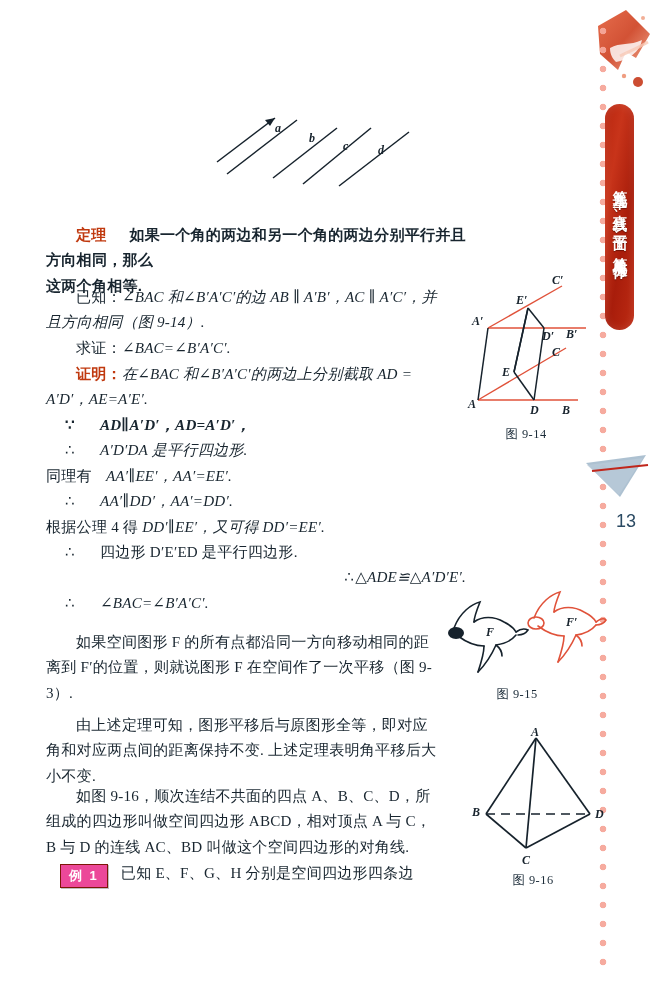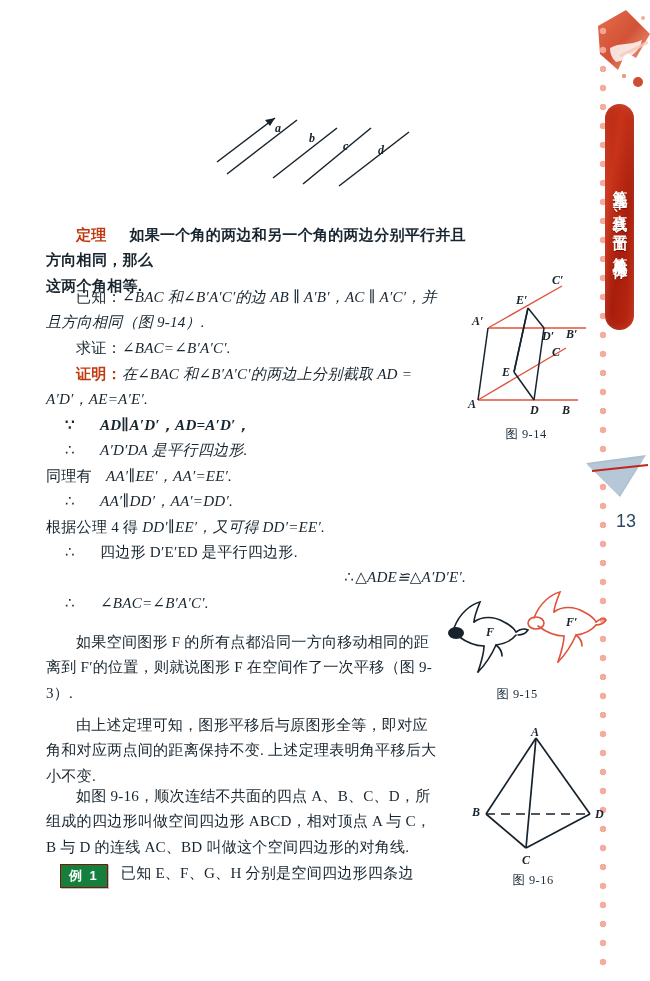--- a/index.html
+++ b/index.html
@@ -43,21 +43,21 @@
   .m{font-style:italic;font-family:"Liberation Serif","DejaVu Serif",serif;}
   .sym{font-style:normal;padding:0 1px;}
   .step{display:block;}
   .step .lead{display:inline-block;width:34px;text-indent:0;}
   .gap{display:inline-block;width:14px;}
 
   
   .exline{display:flex;align-items:flex-start;gap:0;}
   .exbadge{
     display:inline-block;margin-left:14px;margin-right:13px;margin-top:3px;
-    background:#15803d;color:#fff;font-weight:bold;
+    background:#ec4899;color:#fff;font-weight:bold;
     font-family:"Liberation Sans","DejaVu Sans",sans-serif;
     font-size:13px;padding:1.5px 8px 2.5px 8px;letter-spacing:2px;
     border:1px solid #7d1607;box-shadow:1px 1px 0 rgba(0,0,0,.25);
   }
 
   
   .fig{position:absolute;}
   .cap{text-align:center;font-size:12.4px;color:#1d2d3a;
     font-family:"Liberation Serif","DejaVu Serif",serif;letter-spacing:.5px;}
   svg{display:block;overflow:visible;}

